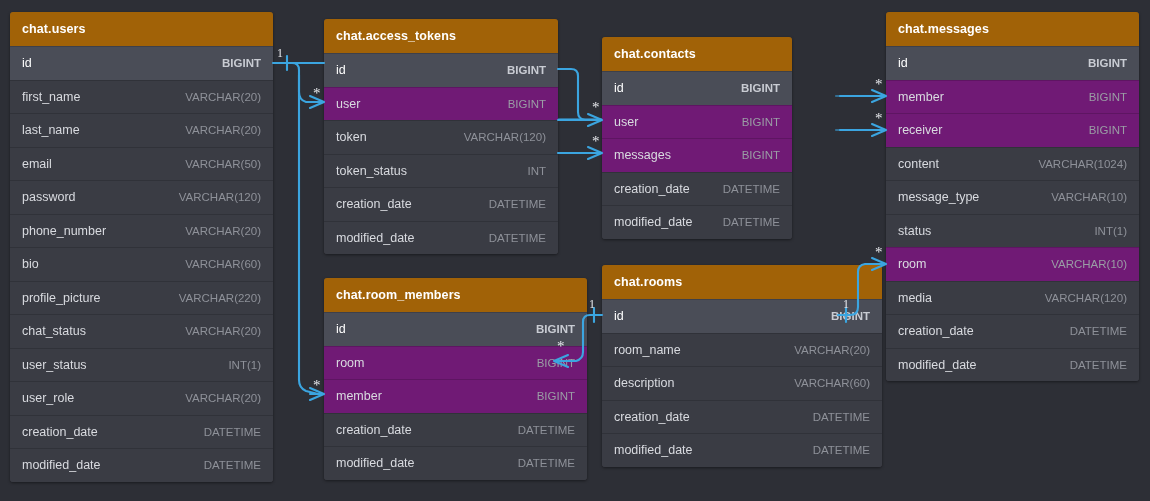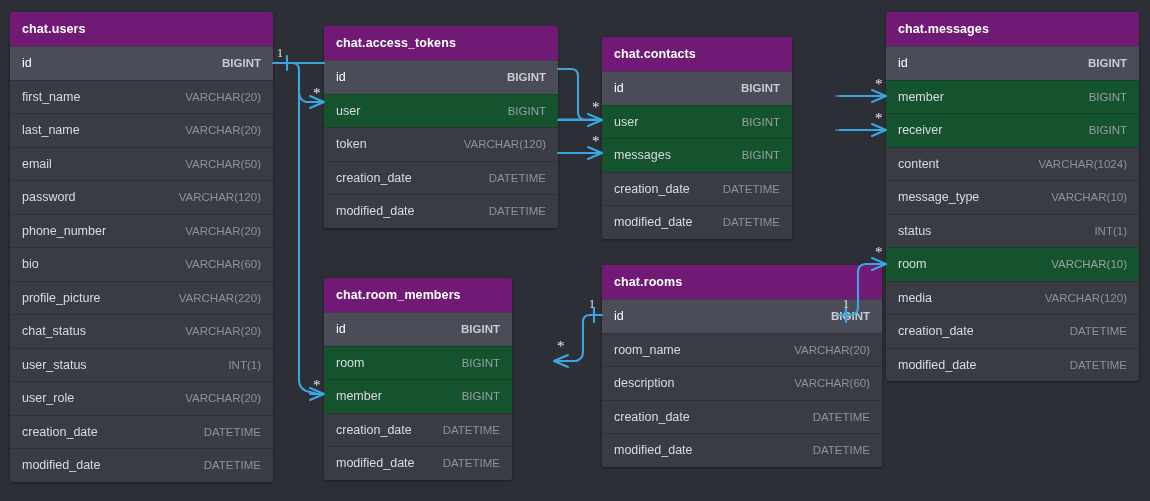--- a/index.html
+++ b/index.html
@@ -19,21 +19,21 @@
 
   .tbl{
     position:absolute;
     z-index:2;
     background:#3a3c44;
     border-radius:3px;
     box-shadow:0 1px 3px rgba(0,0,0,.45);
     overflow:hidden;
   }
   .tbl-head{
-    background:#701a75;
+    background:#a16207;
     color:#ffffff;
     font-weight:bold;
     font-size:12.5px;
     padding:10px 24px 10px 12px;
     letter-spacing:.1px;
     white-space:nowrap;
   }
   .row{
     display:flex;
     align-items:center;
@@ -44,21 +44,21 @@
     color:#d5d7dc;
     box-sizing:border-box;
     border-top:1px solid rgba(0,0,0,.16);
     white-space:nowrap;
   }
   .row .cname{color:#d9dbe0;}
   .row .ctype{color:#8e9199;font-size:11.5px;}
   .row.pk{background:#4a4d57;}
   .row.pk .cname{color:#ffffff;font-weight:normal;}
   .row.pk .ctype{color:#c9ccd3;font-weight:bold;}
-  .row.fk{background:#14532d;}
+  .row.fk{background:#701a75;}
   .row.fk .cname{color:#d9dbe0;}
   .row.fk .ctype{color:#9a9da5;}
   .row.plain{background:#3a3c44;}
 
   
   .card{
     position:absolute;
     z-index:4;
     color:#e7e9ed;
     font-size:12px;
@@ -135,35 +135,39 @@
     <div class="row plain">
         <span class="cname">creation_date</span>
         <span class="ctype">DATETIME</span>
       </div>
     <div class="row plain">
         <span class="cname">modified_date</span>
         <span class="ctype">DATETIME</span>
       </div>
   </div>
 
-  <div class="tbl" style="left:324px;top:26px;width:234px;">
+  <div class="tbl" style="left:324px;top:19px;width:234px;">
     <div class="tbl-head">chat.access_tokens</div>
     <div class="row pk">
         <span class="cname">id</span>
         <span class="ctype">BIGINT</span>
       </div>
     <div class="row fk">
         <span class="cname">user</span>
         <span class="ctype">BIGINT</span>
       </div>
     <div class="row plain">
         <span class="cname">token</span>
         <span class="ctype">VARCHAR(120)</span>
       </div>
     <div class="row plain">
+        <span class="cname">token_status</span>
+        <span class="ctype">INT</span>
+      </div>
+    <div class="row plain">
         <span class="cname">creation_date</span>
         <span class="ctype">DATETIME</span>
       </div>
     <div class="row plain">
         <span class="cname">modified_date</span>
         <span class="ctype">DATETIME</span>
       </div>
   </div>
 
   <div class="tbl" style="left:602px;top:37px;width:190px;">
@@ -227,21 +231,21 @@
     <div class="row plain">
         <span class="cname">creation_date</span>
         <span class="ctype">DATETIME</span>
       </div>
     <div class="row plain">
         <span class="cname">modified_date</span>
         <span class="ctype">DATETIME</span>
       </div>
   </div>
 
-  <div class="tbl" style="left:324px;top:278px;width:188px;">
+  <div class="tbl" style="left:324px;top:278px;width:263px;">
     <div class="tbl-head">chat.room_members</div>
     <div class="row pk">
         <span class="cname">id</span>
         <span class="ctype">BIGINT</span>
       </div>
     <div class="row fk">
         <span class="cname">room</span>
         <span class="ctype">BIGINT</span>
       </div>
     <div class="row fk">

